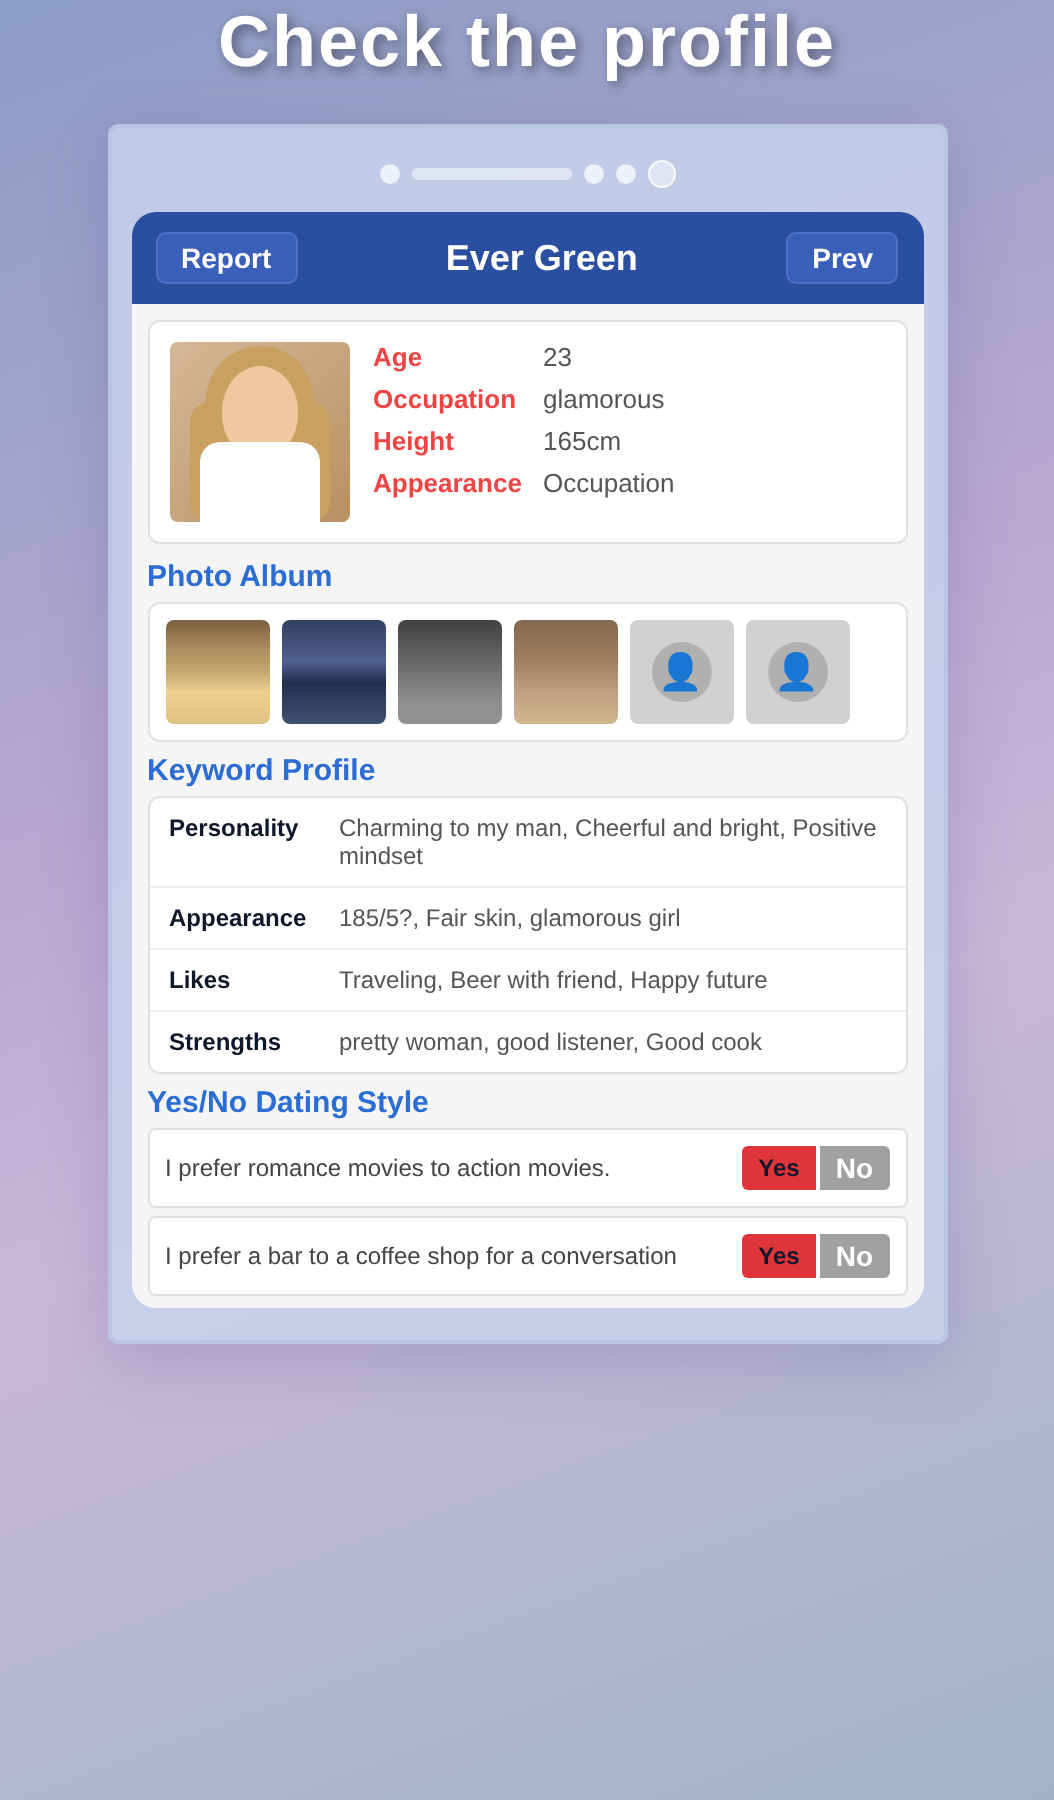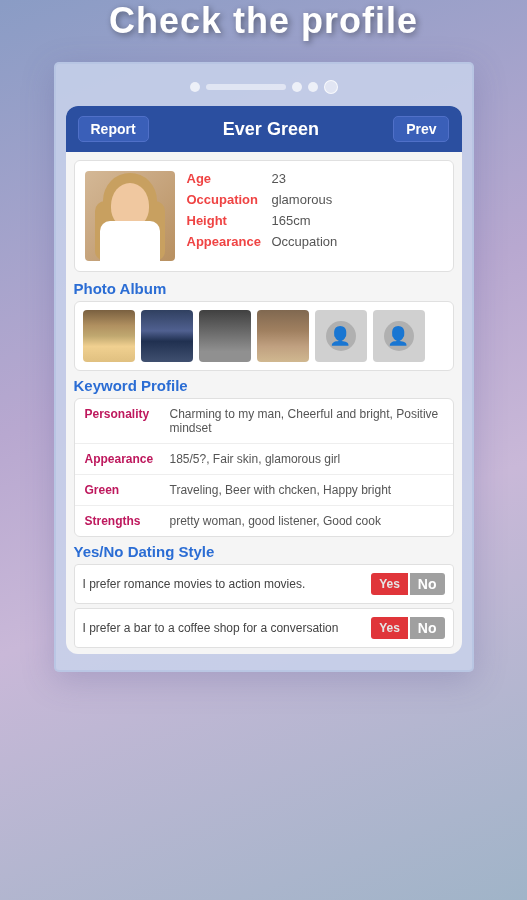--- a/index.html
+++ b/index.html
@@ -263,21 +263,21 @@
       font-size: 12px;
       align-items: flex-start;
     }
 
     .keyword-row:last-child {
       border-bottom: none;
     }
 
     .keyword-label {
       font-weight: bold;
-      color: #be185d;
+      color: #0f172a;
       width: 85px;
       flex-shrink: 0;
       font-size: 12px;
     }
 
     .keyword-value {
       color: #555;
       flex: 1;
       font-size: 12px;
     }
@@ -303,21 +303,21 @@
     }
 
     .yesno-btns {
       display: flex;
       gap: 2px;
       flex-shrink: 0;
     }
 
     .btn-yes {
       background: #e0353a;
-      color: #e5e5e5;
+      color: #0f172a;
       font-size: 12px;
       font-weight: bold;
       padding: 3px 8px;
       border: none;
       border-radius: 3px 0 0 3px;
       cursor: pointer;
     }
 
     .btn-no {
       background: #a0a0a0;
@@ -441,22 +441,22 @@
     <div class="keyword-box">
       <div class="keyword-row">
         <span class="keyword-label">Personality</span>
         <span class="keyword-value">Charming to my man, Cheerful and bright, Positive mindset</span>
       </div>
       <div class="keyword-row">
         <span class="keyword-label">Appearance</span>
         <span class="keyword-value">185/5?, Fair skin, glamorous girl</span>
       </div>
       <div class="keyword-row">
-        <span class="keyword-label">Green</span>
-        <span class="keyword-value">Traveling, Beer with chcken, Happy bright</span>
+        <span class="keyword-label">Likes</span>
+        <span class="keyword-value">Traveling, Beer with friend, Happy future</span>
       </div>
       <div class="keyword-row">
         <span class="keyword-label">Strengths</span>
         <span class="keyword-value">pretty woman, good listener, Good cook</span>
       </div>
     </div>
 
     <div class="section-title">Yes/No Dating Style</div>
     <div class="yesno-section">
       <div class="yesno-row">

